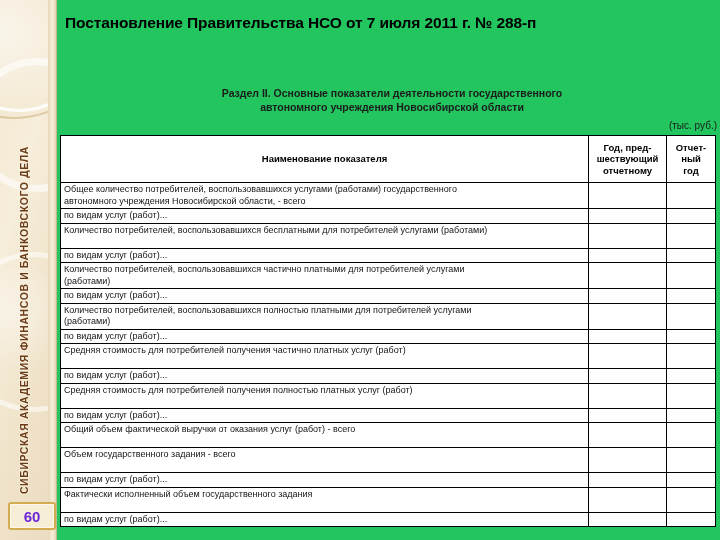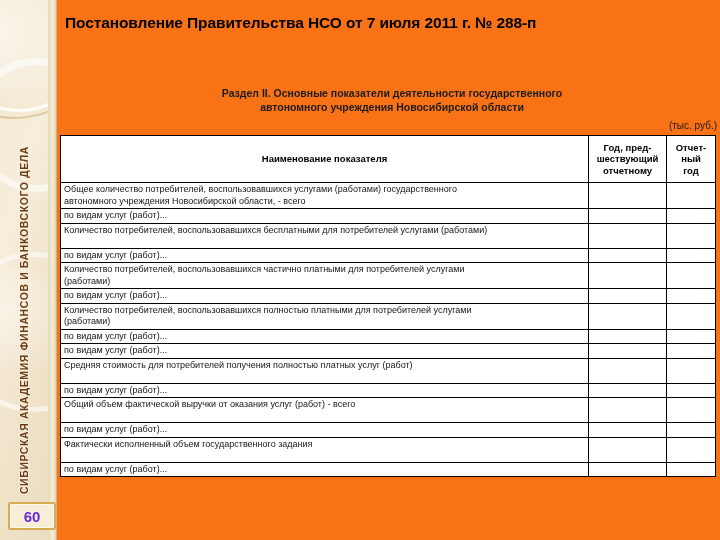--- a/index.html
+++ b/index.html
@@ -117,21 +117,21 @@
     box-shadow: inset 0 0 0 1px #fdf8ec;
   }
 
   
   #content {
     position: absolute;
     left: 57px;
     top: 0;
     width: 663px;
     height: 540px;
-    background: #f97316;
+    background: #22c55e;
   }
 
   #slide-title {
     position: absolute;
     left: 8px;
     top: 14px;
     width: 645px;
     font-size: 15.5px;
     font-weight: bold;
     color: #000000;
@@ -299,37 +299,47 @@
             <td class="name-cell">Количество потребителей, воспользовавшихся полностью платными для потребителей услугами
 (работами)</td>
             <td class="val-cell"></td>
             <td class="val-cell"></td>
           </tr>
           <tr class="r2">
             <td class="name-cell">по видам услуг (работ)...</td>
             <td class="val-cell"></td>
             <td class="val-cell"></td>
           </tr>
+          <tr class="r1">
+            <td class="name-cell">Средняя стоимость для потребителей получения частично платных услуг (работ)</td>
+            <td class="val-cell"></td>
+            <td class="val-cell"></td>
+          </tr>
           <tr class="r2">
             <td class="name-cell">по видам услуг (работ)...</td>
             <td class="val-cell"></td>
             <td class="val-cell"></td>
           </tr>
           <tr class="r1">
             <td class="name-cell">Средняя стоимость для потребителей получения полностью платных услуг (работ)</td>
             <td class="val-cell"></td>
             <td class="val-cell"></td>
           </tr>
           <tr class="r2">
             <td class="name-cell">по видам услуг (работ)...</td>
             <td class="val-cell"></td>
             <td class="val-cell"></td>
           </tr>
           <tr class="r1">
             <td class="name-cell">Общий объем фактической выручки от оказания услуг (работ) - всего</td>
+            <td class="val-cell"></td>
+            <td class="val-cell"></td>
+          </tr>
+          <tr class="r1">
+            <td class="name-cell">Объем государственного задания - всего</td>
             <td class="val-cell"></td>
             <td class="val-cell"></td>
           </tr>
           <tr class="r2">
             <td class="name-cell">по видам услуг (работ)...</td>
             <td class="val-cell"></td>
             <td class="val-cell"></td>
           </tr>
           <tr class="r1">
             <td class="name-cell">Фактически исполненный объем государственного задания</td>

